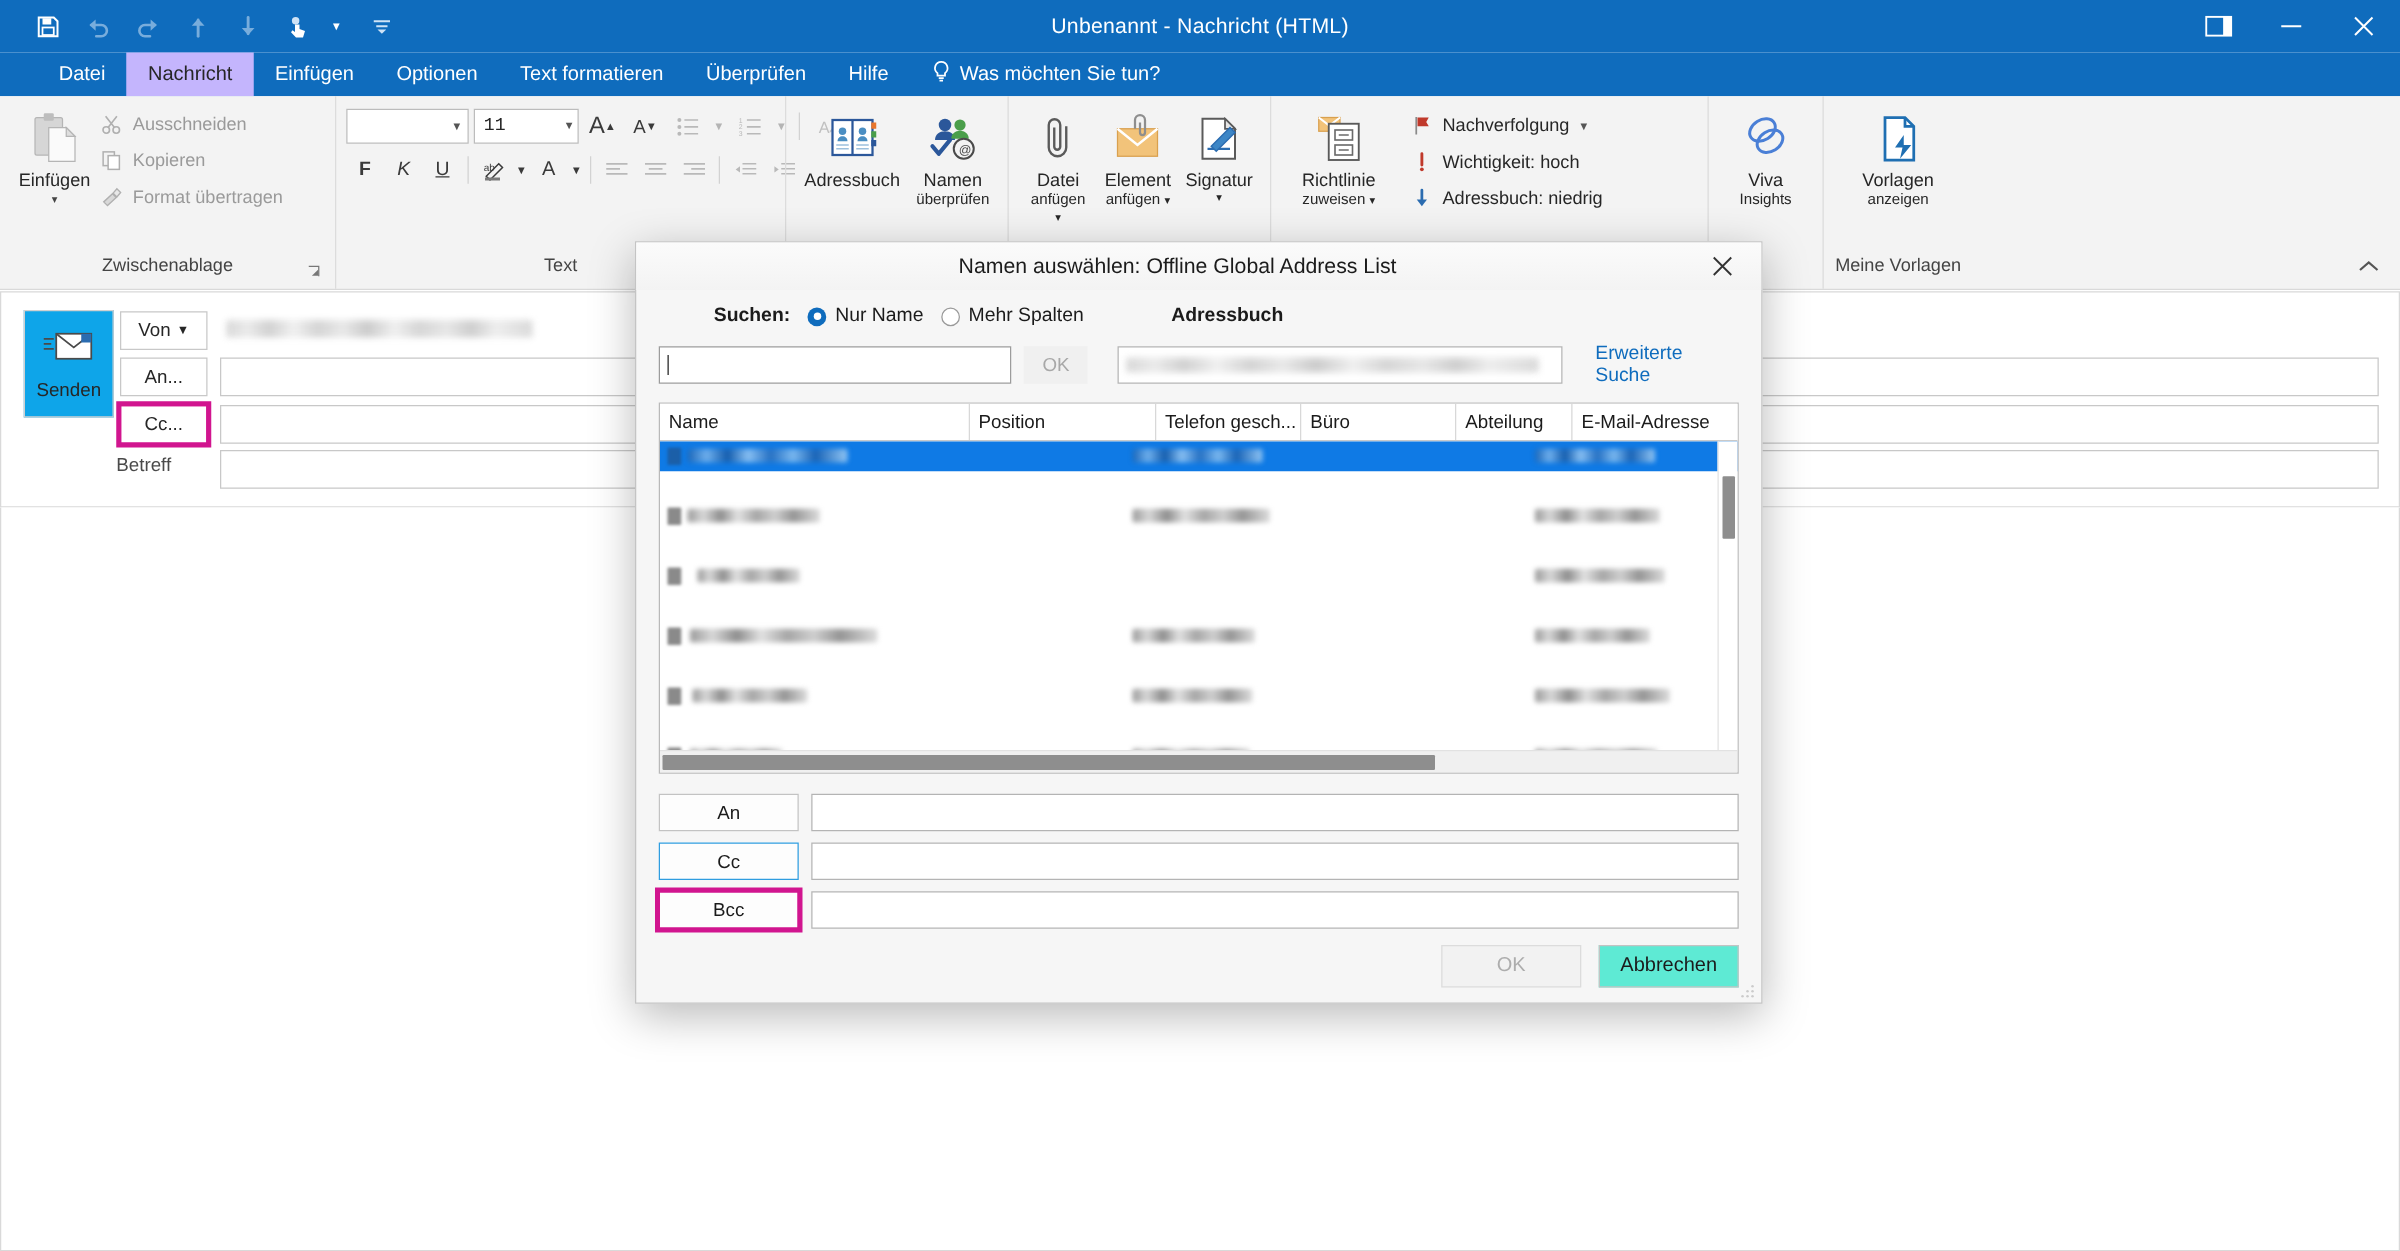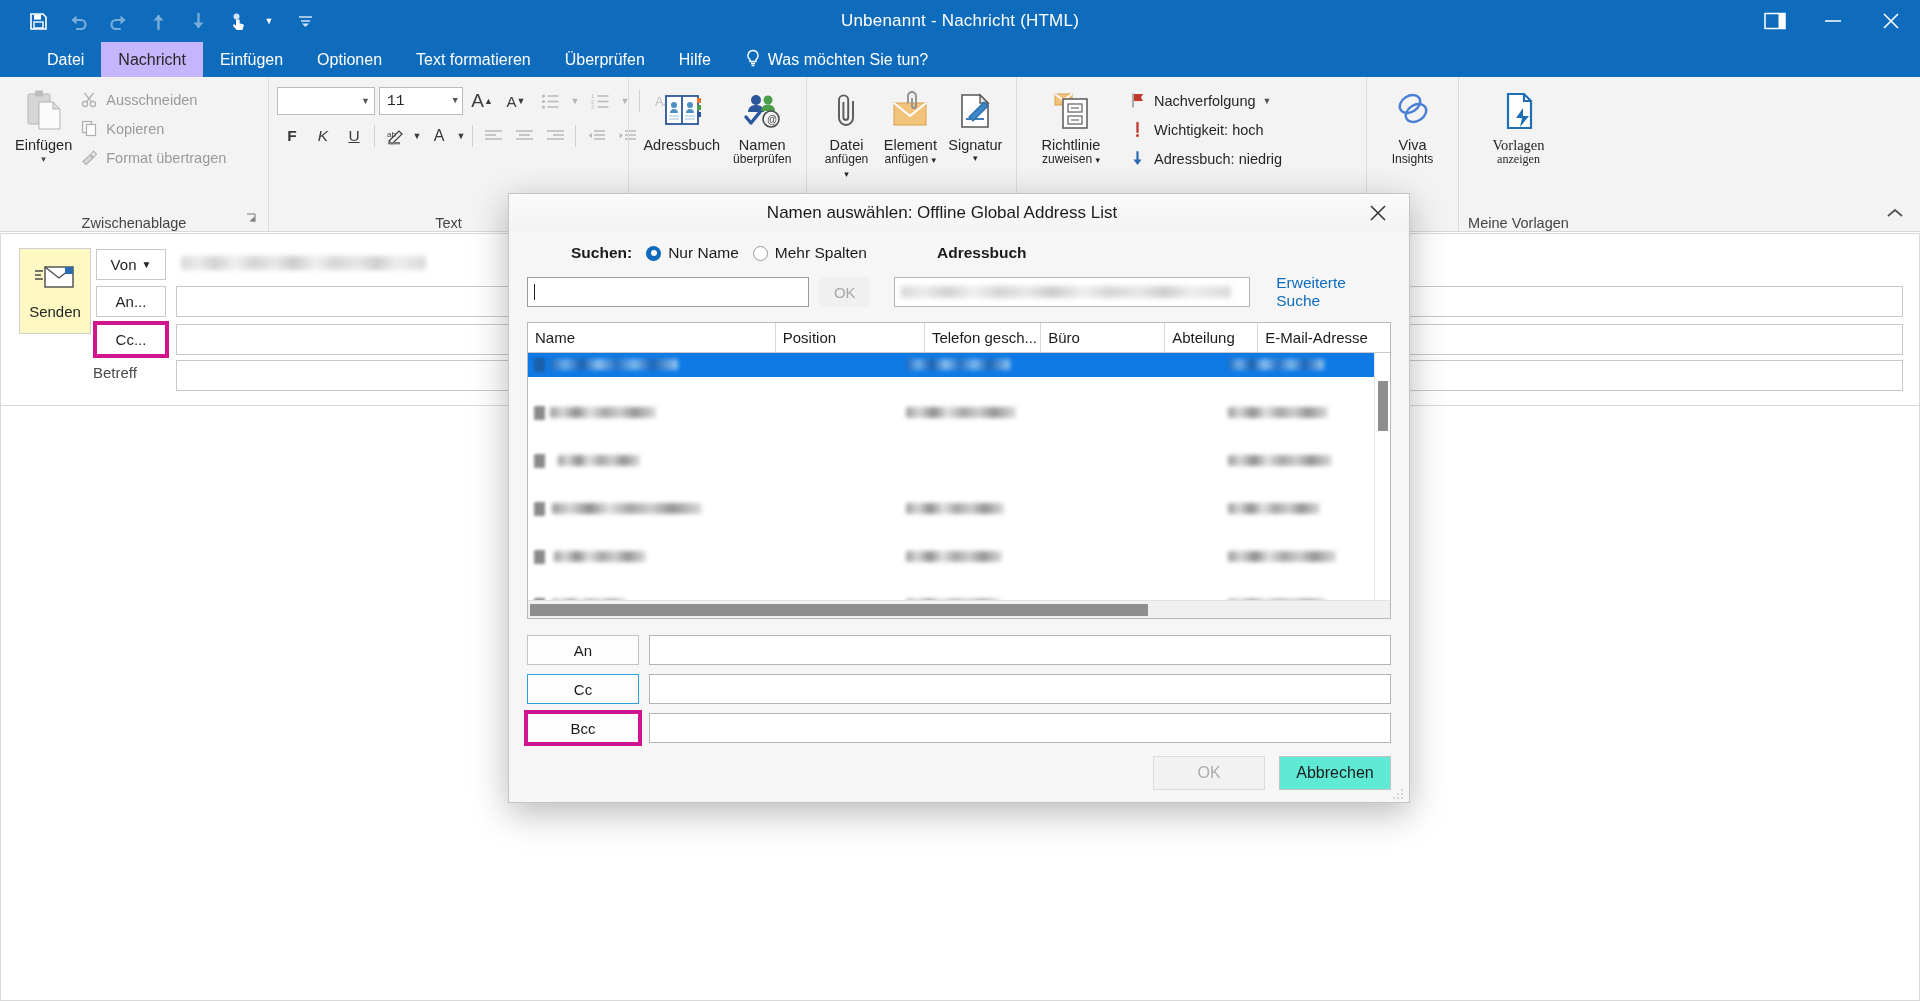--- a/index.html
+++ b/index.html
@@ -49,21 +49,21 @@
   
   .ribbon {
     position:absolute; left:0; top:77px; width:1920px; height:155px;
     background:#f3f3f3; border-bottom:1px solid #d9d9d9;
     display:flex; align-items:stretch;
   }
   .rgroup { position:relative; display:flex; flex-direction:column; height:100%; }
   .rgroup + .rgroup { border-left:1px solid #dcdcdc; }
   .rgroup-body { flex:1; display:flex; align-items:flex-start; padding:6px 8px 0 8px; }
   .rgroup-label {
-    height:26px; display:flex; align-items:flex-end; justify-content:center;
+    height:26px; display:flex; align-items:flex-start; justify-content:center;
     font-size:14.5px; color:#444; position:relative; gap:6px;
   }
   .dlglauncher { position:absolute; right:10px; bottom:4px; color:#777; font-size:11px; }
 
   .bigbtn {
     display:flex; flex-direction:column; align-items:center; justify-content:flex-start;
     min-width:62px; padding:4px 7px 0 7px; font-size:14.5px; color:#262626; text-align:center;
     line-height:1.12;
   }
   .bigbtn .ico { height:48px; display:flex; align-items:center; justify-content:center; }
@@ -100,21 +100,21 @@
 
   .ribbon-collapse { position:absolute; right:16px; bottom:8px; color:#555; font-size:12px; }
 
   
   .msghead {
     position:absolute; left:0; top:233px; width:1920px; height:173px; background:#fff;
     border:1px solid #d9d9d9; border-left:1px solid #d9d9d9;
   }
   .sendbtn {
     position:absolute; left:18px; top:14px; width:72px; height:86px;
-    border:1px solid #d0d0d0; background:#fef9c3; display:flex; flex-direction:column;
+    border:1px solid #d0d0d0; background:#0ea5e9; display:flex; flex-direction:column;
     align-items:center; justify-content:center; gap:8px; font-size:15px; color:#262626;
   }
   .hdrbtn {
     position:absolute; width:66px; height:31px; border:1px solid #c8c8c8; background:#fff;
     display:flex; align-items:center; justify-content:center; font-size:15px; color:#262626; gap:5px;
   }
   .hdrbtn.highlight { outline:4px solid #d1158f; outline-offset:-1px; border-color:#d1158f; }
   .hdrfield {
     position:absolute; left:175px; right:16px; height:31px;
     border:1px solid #c8c8c8; background:#fff;
@@ -619,21 +619,21 @@
           <span class="lbl">
             <span>Viva</span>
             <small>Insights</small>
           </span>
         </div>
       </div>
       <div class="rgroup-label"></div>
     </div>
 
     <div class="rgroup grp-tmpl">
-      <div class="rgroup-body" style="justify-content:center;font-family:Liberation Serif, serif;">
+      <div class="rgroup-body" style="justify-content:center;">
         <div class="bigbtn">
           <span class="ico">
             <svg width="42" height="44" viewBox="0 0 42 44">
               <path d="M10 5h16l7 7v27H10z" fill="#fff" stroke="#1f6fb2" stroke-width="2.2"></path>
               <path d="M26 5v7h7" fill="none" stroke="#1f6fb2" stroke-width="2.2"></path>
               <path d="M25 19l-7 10h6l-2 9 9-11h-6z" fill="#1f6fb2"></path>
             </svg>
           </span>
           <span class="lbl">
             <span>Vorlagen</span>

